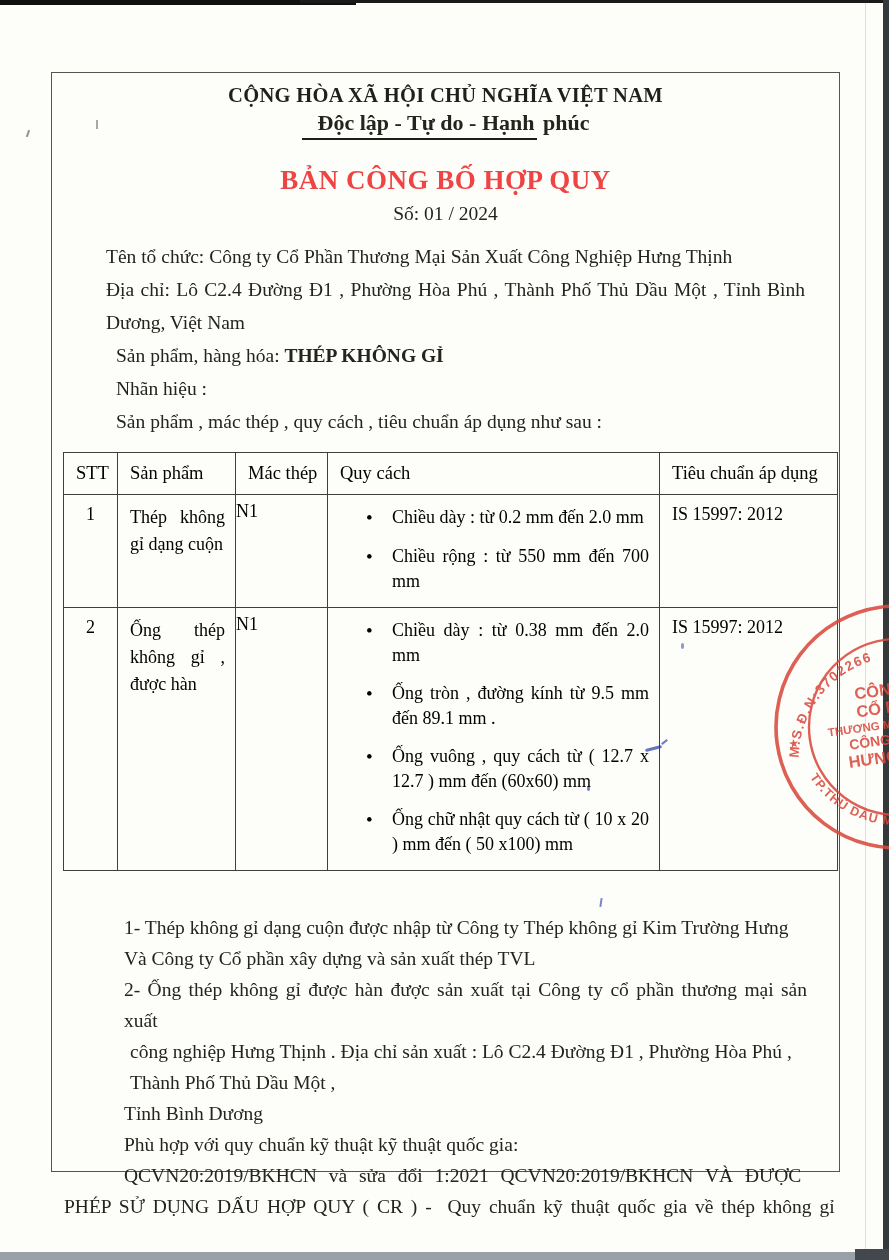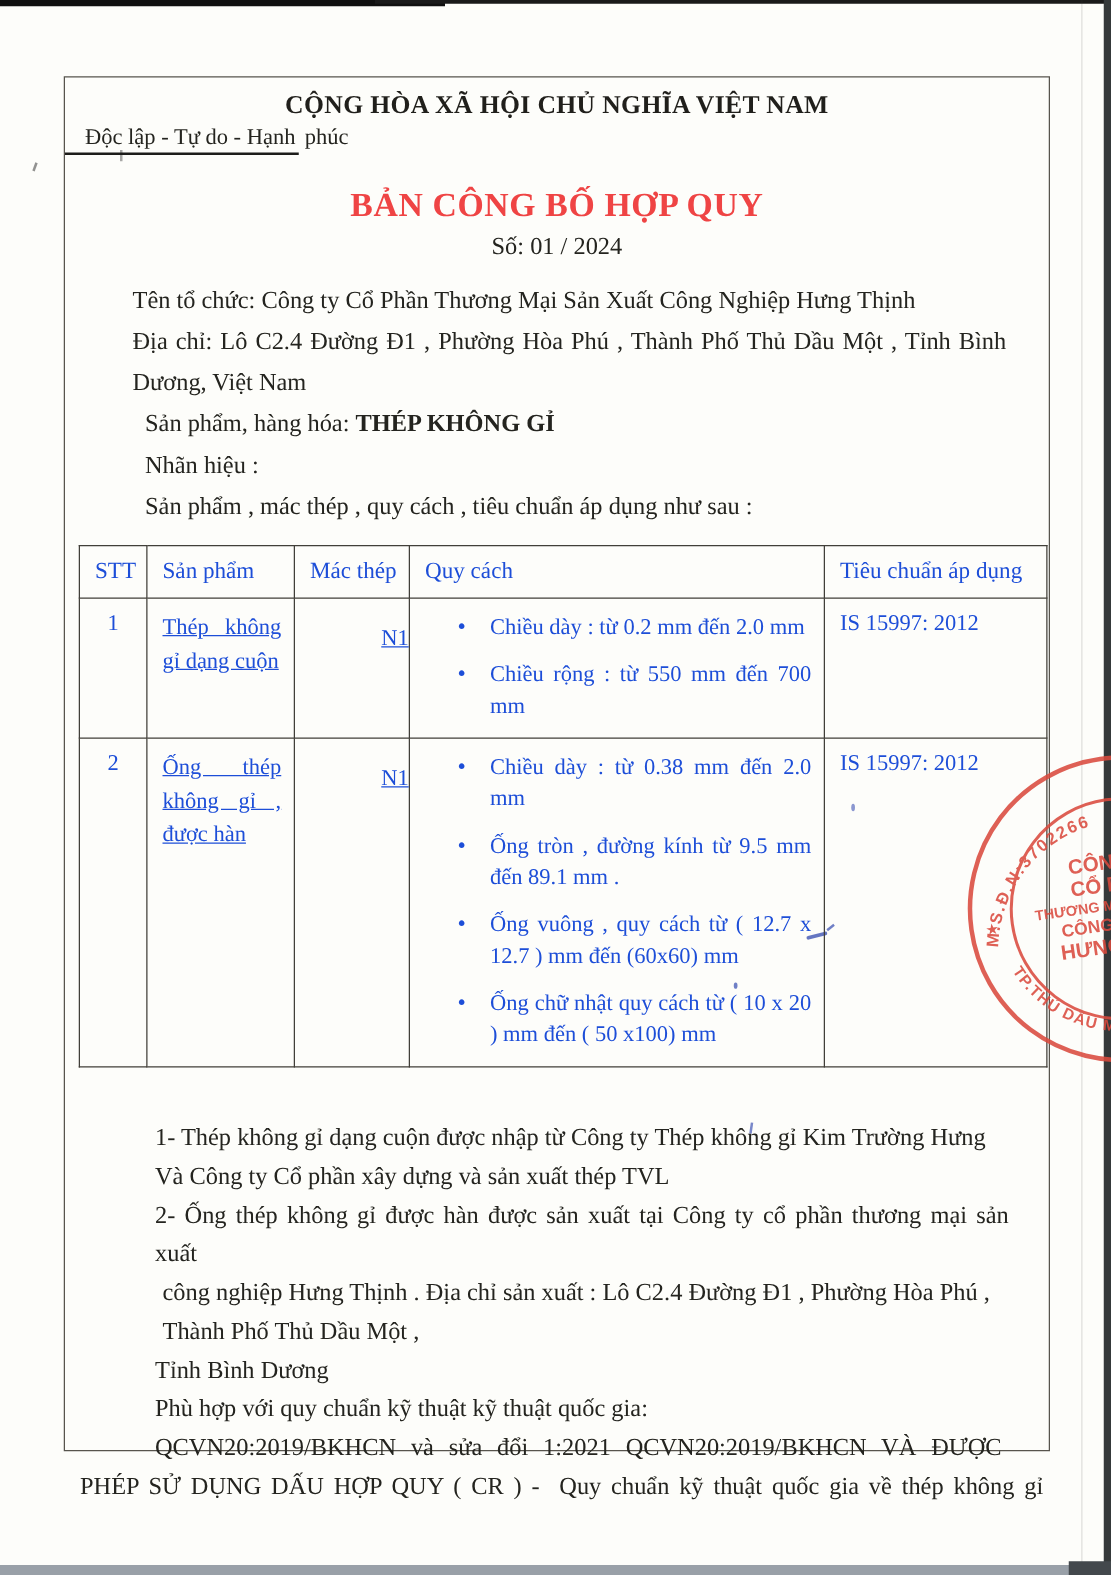--- a/index.html
+++ b/index.html
@@ -20,40 +20,40 @@
   .speck-b { position:absolute; left:96px; top:120px; width:2px; height:9px; background:rgba(40,40,40,.4); }
   
   .pen { position:absolute; background:#3f54b4; }
   .pen-a  { left:645px; top:747px; width:17px; height:3px; transform:rotate(-14deg); border-radius:2px; opacity:.8; }
   .pen-a2 { left:661px; top:741px; width:7px; height:2px; transform:rotate(-38deg); opacity:.75; }
   .pen-b  { left:587px; top:786px; width:3px; height:5px; border-radius:50%; opacity:.75; }
   .pen-c  { left:681px; top:643px; width:3px; height:6px; border-radius:50%; opacity:.6; }
   .pen-d  { left:600px; top:898px; width:2px; height:9px; transform:rotate(8deg); opacity:.7; }
   
   .frame {
-    position:absolute; left:51px; top:61px; width:789px; height:1100px;
+    position:absolute; left:51px; top:72px; width:789px; height:1100px;
     border:1.6px solid #57544d; background:transparent;
   }
   .nat-title { margin-top:11px; text-align:center; font-weight:bold; font-size:20.5px; letter-spacing:.3px; color:#201f1b; }
-  .motto     { text-align:left; font-weight:normal; font-size:18px; margin-top:3px; }
+  .motto     { text-align:center; font-weight:bold; font-size:22px; margin-top:3px; }
   .motto .u  { border-bottom:2px solid #1d1d1a; padding:0 3px 3px 16px; }
   .doc-title { text-align:center; font-weight:bold; font-size:27px; letter-spacing:.5px; margin-top:29px; color:#ef4444; }
   .doc-no    { text-align:center; font-size:19.5px; margin-top:7px; }
   .para  { font-size:19.5px; line-height:33px; margin-left:54px; margin-right:34px; text-align:justify; }
   .para.first { margin-top:15px; }
   .para.ind2  { margin-left:64px; }
   .para b { font-weight:bold; }
   
-  table.spec { border-collapse:collapse; margin:14px 0 0 11px; table-layout:fixed; width:774px; font-size:18px; color:#1d4ed8; }
+  table.spec { border-collapse:collapse; margin:14px 0 0 11px; table-layout:fixed; width:774px; font-size:18px; color:#000000; }
   table.spec th, table.spec td { border:1.5px solid #413f39; vertical-align:top; }
   table.spec th { font-weight:normal; text-align:left; height:42px; padding:0 4px 0 12px; vertical-align:middle; font-size:18.5px; }
   th.h-stt { text-align:center; padding-left:0; }
   td.stt { text-align:center; padding-top:9px; }
-  td.sp  { padding:9px 10px 0 12px; text-align:justify; line-height:27px;text-decoration:underline; }
-  td.mt  { text-align:right; padding-top:21px;text-decoration:underline; }
+  td.sp  { padding:9px 10px 0 12px; text-align:justify; line-height:27px; }
+  td.mt  { text-align:left; padding-top:6px; }
   td.qc  { padding:10px 8px 0 38px; }
   td.tc  { padding:9px 4px 0 12px; white-space:nowrap; }
   tr.r1 > td { height:94px; }
   tr.r2 > td { height:244px; }
   .bullet { display:flex; margin-bottom:13px; line-height:25px; }
   .bullet .blt { width:26px; flex:0 0 26px; text-align:left; }
   .bullet .blt::before { content:"•"; font-size:19px; }
   .bullet .bt { flex:1; text-align:justify; padding-right:2px; }
   
   .notes { margin-top:41px; font-size:19.5px; line-height:31px; }

